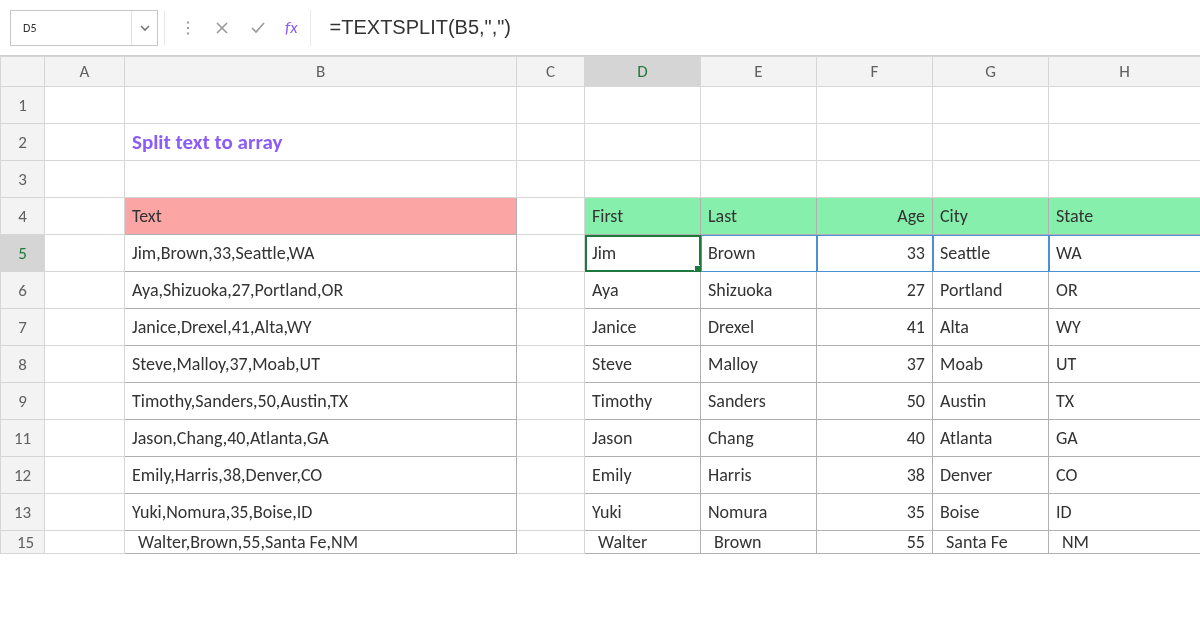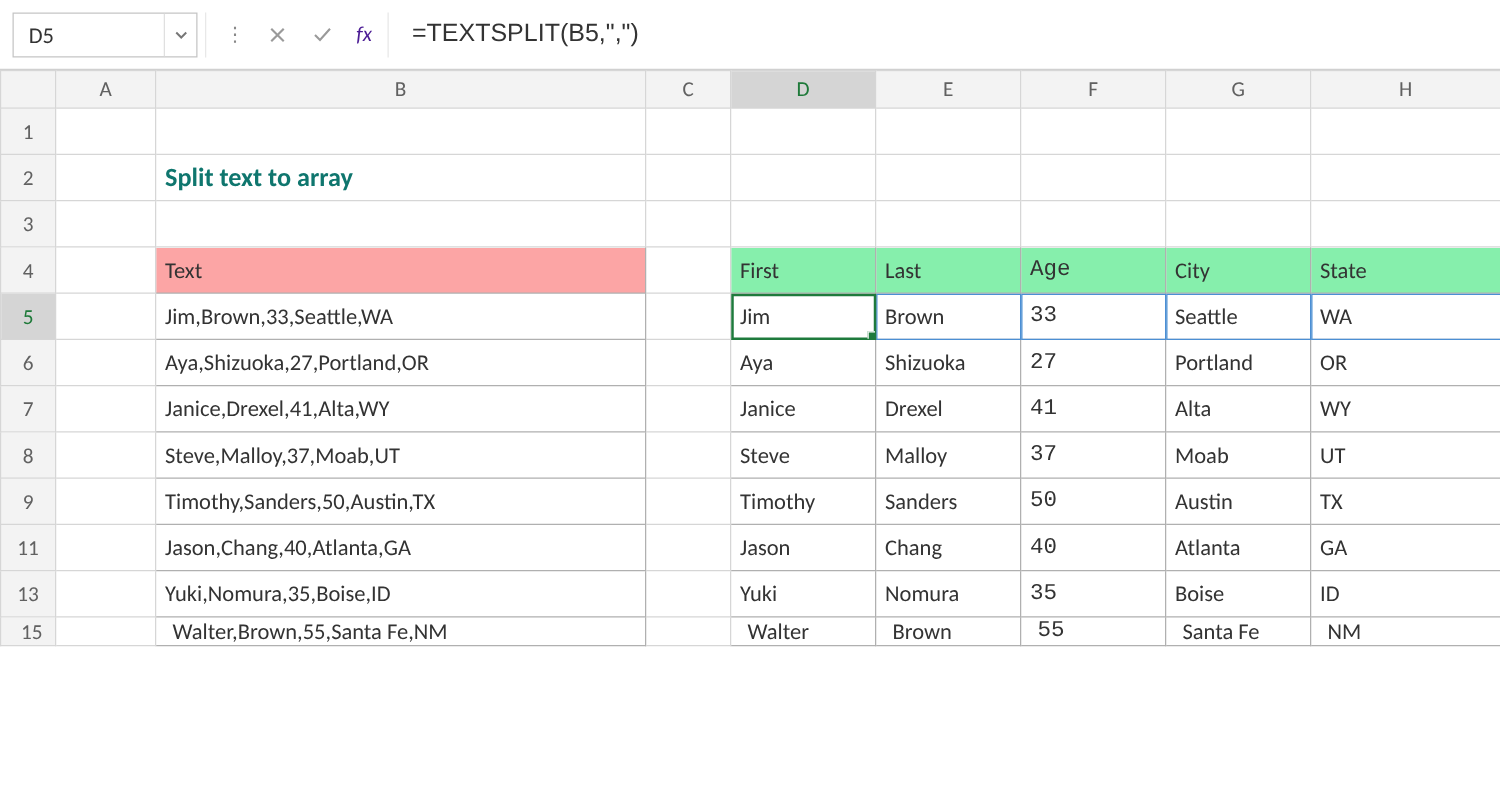--- a/index.html
+++ b/index.html
@@ -22,21 +22,21 @@
     padding: 0 10px;
     gap: 6px;
   }
   .namebox {
     width: 148px;
     height: 36px;
     border: 1px solid #c5c5c5;
     display: flex;
     align-items: center;
     padding: 0 12px;
-    font-size: 18px;
+    font-size: 12px;
     background: #fff;
     position: relative;
   }
   .namebox-dd {
     position: absolute;
     right: 0; top: 0; bottom: 0;
     width: 26px;
     display: flex;
     align-items: center;
     justify-content: center;
@@ -47,21 +47,21 @@
   .sep {
     width: 6px; height: 36px;
     border-left: 1px solid #e8e8e8;
   }
   .vdots { color:#888; font-size:16px; padding:0 4px; letter-spacing:1px;}
   .btn-icon {
     width: 30px; height: 30px;
     display: flex; align-items:center; justify-content:center;
     color:#8a8a8a; font-size:15px;
   }
-  .fx { font-style: italic; color:#4c1d95; font-size:17px; padding:0 6px;}
+  .fx { font-style: italic; color:#8b5cf6; font-size:17px; padding:0 6px;}
   .formula-input {
     flex: 1;
     height: 36px;
     border: none;
     outline: none;
     font-size: 20px;
     padding: 0 8px;
     color:#333;
   }
 
@@ -94,34 +94,34 @@
     color: #616161;
     font-size: 17px;
     text-align: center;
     font-weight: 400;
     width: 44px;
   }
   .rowhdr.sel { background:#d5d5d5; color:#1f7a3a; }
   th.colhdr.sel { background:#d5d5d5; color:#1f7a3a; }
 
   
-  .title { font-weight: 700; font-size: 21px; color:#0f766e; }
+  .title { font-weight: 700; font-size: 21px; color:#8b5cf6; }
   .hdr1 { background:#fca5a5; }
   .hdr2 { background:#86efac; }
   .bordered { border:1px solid #b0b0b0 !important; }
   .active-cell {
     outline: 2px solid #1e7a3c;
     outline-offset: -2px;
     position: relative;
   }
   .spill {
     outline: 1px solid #4b8fd4;
     outline-offset: -1px;
   }
-  .num { text-align: left; padding-right: 14px; font-family: Liberation Mono, monospace;}
+  .num { text-align: right; padding-right: 14px;}
   .row15 td, .row15 th { height: 22px; padding-left: 13px; }
 
   
   .active-cell::after{
     content:"";
     position:absolute;
     right:-3px; bottom:-3px;
     width:7px; height:7px;
     background:#1e7a3c;
     border:1px solid #fff;
@@ -293,20 +293,31 @@
       <td></td>
       <td class="bordered">Jason,Chang,40,Atlanta,GA</td>
       <td></td>
       <td class="bordered">Jason</td>
       <td class="bordered">Chang</td>
       <td class="bordered num">40</td>
       <td class="bordered">Atlanta</td>
       <td class="bordered">GA</td>
     </tr>
     <tr>
+      <th class="rowhdr">12</th>
+      <td></td>
+      <td class="bordered">Emily,Harris,38,Denver,CO</td>
+      <td></td>
+      <td class="bordered">Emily</td>
+      <td class="bordered">Harris</td>
+      <td class="bordered num">38</td>
+      <td class="bordered">Denver</td>
+      <td class="bordered">CO</td>
+    </tr>
+    <tr>
       <th class="rowhdr">13</th>
       <td></td>
       <td class="bordered">Yuki,Nomura,35,Boise,ID</td>
       <td></td>
       <td class="bordered">Yuki</td>
       <td class="bordered">Nomura</td>
       <td class="bordered num">35</td>
       <td class="bordered">Boise</td>
       <td class="bordered">ID</td>
     </tr>

